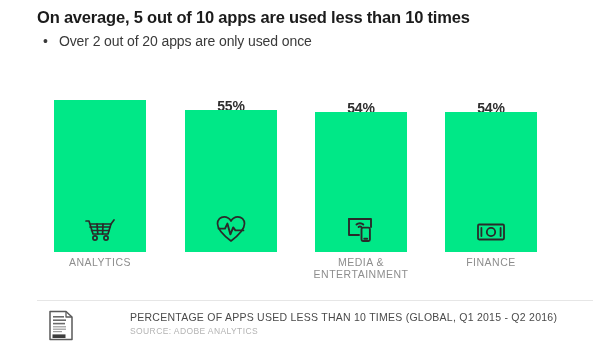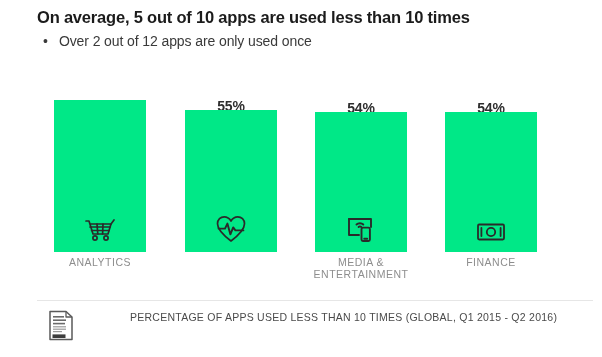--- a/index.html
+++ b/index.html
@@ -154,21 +154,21 @@
 </style>
 </head>
 <body>
 
 <div id="slide">
 
   <div id="header">
     <div id="title">On average, 5 out of 10 apps are used less than 10 times</div>
     <div id="bullet-row">
       <span id="bullet-dot">•</span>
-      <span id="bullet-text">Over 2 out of 12 apps are only used once</span>
+      <span id="bullet-text">Over 2 out of 20 apps are only used once</span>
     </div>
   </div>
 
   <div id="chart">
 
     <div class="bar-group" style="left:39px;">
       <div class="bar-rect" style="top:12px;height:152px;">
         <div class="bar-icon">
           <svg width="34" height="30" viewBox="0 0 34 30" fill="none" stroke="#2a2a2a" stroke-width="1.7" stroke-linecap="round" stroke-linejoin="round">
             <path d="M3 7 L6 7 L10 20 L25 20 L28 10 L7.2 10"></path>
@@ -242,16 +242,17 @@
         <rect x="5" y="9.4" width="13" height="1.6" fill="#6a6a6a"></rect>
         <rect x="5" y="12.8" width="12" height="1.6" fill="#6a6a6a"></rect>
         <rect x="5" y="16.2" width="13" height="1.2" fill="#9a9a9a"></rect>
         <rect x="5" y="18.6" width="13" height="1.2" fill="#9a9a9a"></rect>
         <rect x="5" y="21" width="9" height="1.2" fill="#9a9a9a"></rect>
         <rect x="4.5" y="24.4" width="13" height="3.6" fill="#3d3d3d"></rect>
       </svg>
     </div>
     <div id="footer-text">
       <div id="footer-caption">PERCENTAGE OF APPS USED LESS THAN 10 TIMES (GLOBAL, Q1 2015 - Q2 2016)</div>
+      <div id="footer-source">SOURCE: ADOBE ANALYTICS</div>
     </div>
   </div>
 
 </div>
 
 </body></html>

